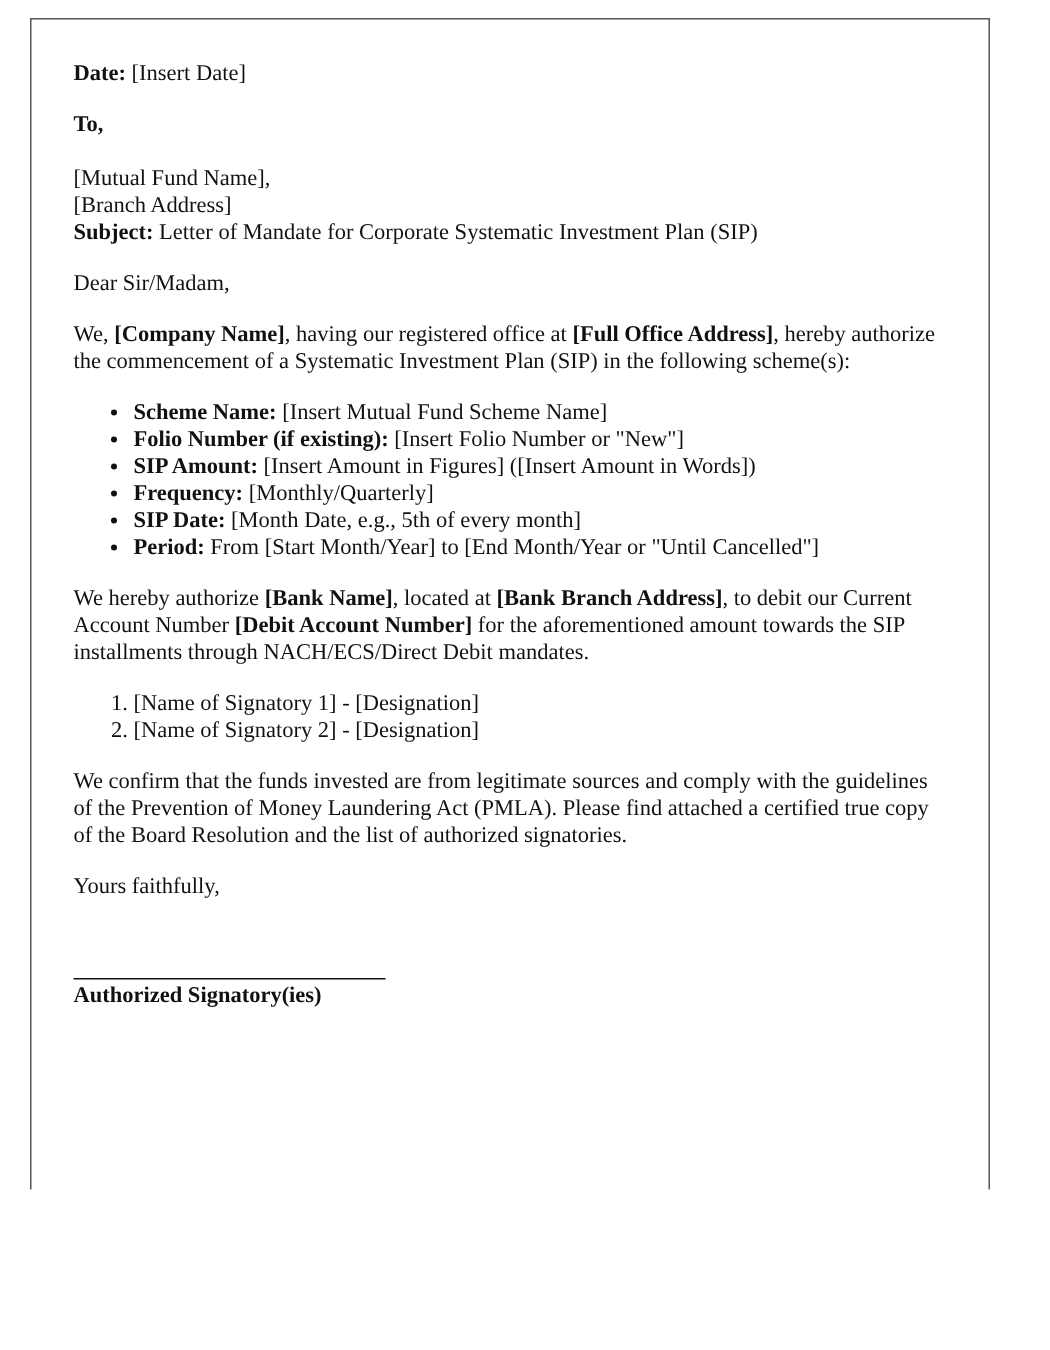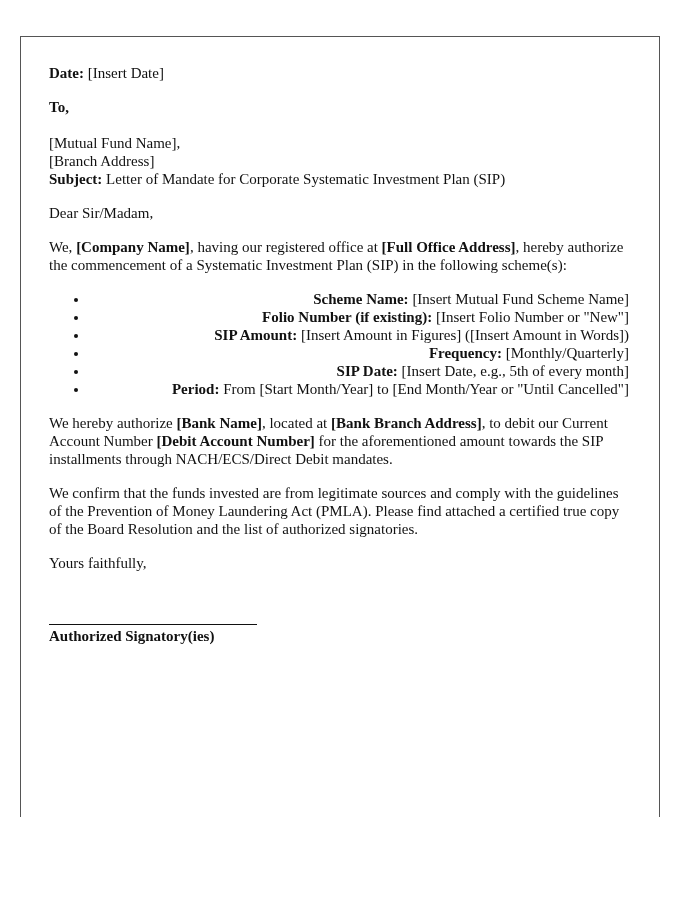--- a/index.html
+++ b/index.html
@@ -1,29 +1,29 @@
 <!DOCTYPE html>
 <html><head>
 <meta charset="utf-8">
 <style>
   html, body { margin: 0; padding: 0; background: #ffffff; }
   body { width: 700px; height: 900px; position: relative; overflow: hidden;
          font-family: "Liberation Serif", "DejaVu Serif", serif; color: #111; }
   .page {
-    position: absolute; left: 20px; top: 36px; width: 640px; height: 781px;
+    position: absolute; left: 20px; top: 12px; width: 640px; height: 781px;
     border: 1px solid #555; border-bottom: none; box-sizing: border-box;
     overflow: hidden;
   }
   .content { position: absolute; left: 28px; top: 27px; width: 580px;
              font-size: 15px; line-height: 18px; }
   p { margin: 0 0 16px 0; }
   b { font-weight: bold; }
   ul, ol { margin: 0 0 16px 0; padding-left: 40px; }
   li { margin: 0; }
-  ul { list-style: disc; text-align: right; }
+  ul { list-style: disc; }
   .sig-space { height: 36px; }
   .sig-line { width: 208px; border-top: 1px solid #111; margin: 0 0 2px 0; }
   .p-to { }
 </style>
 </head>
 <body>
 
 <div class="page">
   <div class="content">
 
@@ -46,27 +46,31 @@
 
     <p>Dear Sir/Madam,</p>
 
     <p><span>We, </span><b>[Company Name]</b><span>, having our registered office at </span><b>[Full Office Address]</b><span>, hereby authorize the commencement of a Systematic Investment Plan (SIP) in the following scheme(s):</span></p>
 
     <ul>
       <li><b>Scheme Name:</b><span> [Insert Mutual Fund Scheme Name]</span></li>
       <li><b>Folio Number (if existing):</b><span> [Insert Folio Number or "New"]</span></li>
       <li><b>SIP Amount:</b><span> [Insert Amount in Figures] ([Insert Amount in Words])</span></li>
       <li><b>Frequency:</b><span> [Monthly/Quarterly]</span></li>
-      <li><b>SIP Date:</b><span> [Insert Date, e.g., 5th of every month]</span></li>
+      <li><b>SIP Date:</b><span> [Month Date, e.g., 5th of every month]</span></li>
       <li><b>Period:</b><span> From [Start Month/Year] to [End Month/Year or "Until Cancelled"]</span></li>
     </ul>
 
     <p><span>We hereby authorize </span><b>[Bank Name]</b><span>, located at </span><b>[Bank Branch Address]</b><span>, to debit our Current Account Number </span><b>[Debit Account Number]</b><span> for the aforementioned amount towards the SIP installments through NACH/ECS/Direct Debit mandates.</span></p>
 
 
+    <ol>
+      <li>[Name of Signatory 1] - [Designation]</li>
+      <li>[Name of Signatory 2] - [Designation]</li>
+    </ol>
 
     <p>We confirm that the funds invested are from legitimate sources and comply with the guidelines of the Prevention of Money Laundering Act (PMLA). Please find attached a certified true copy of the Board Resolution and the list of authorized signatories.</p>
 
     <p>Yours faithfully,</p>
 
 
     <div class="sig-space"></div>
     <div class="sig-line"></div>
     <div><b>Authorized Signatory(ies)</b></div>
 

